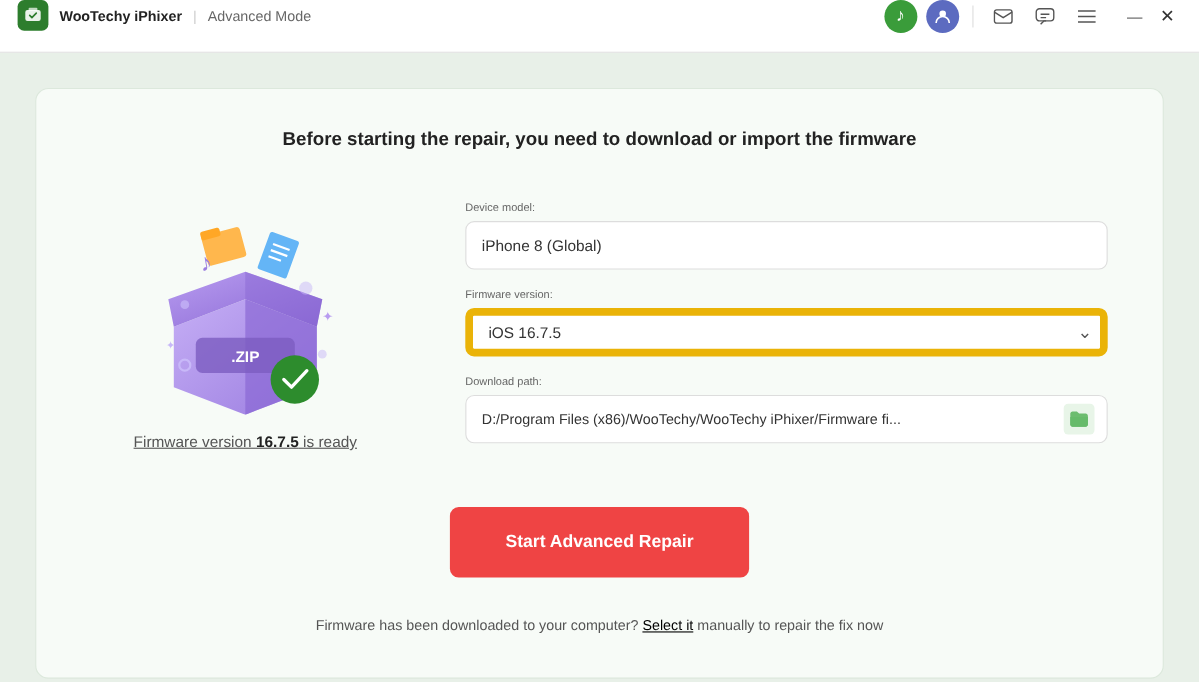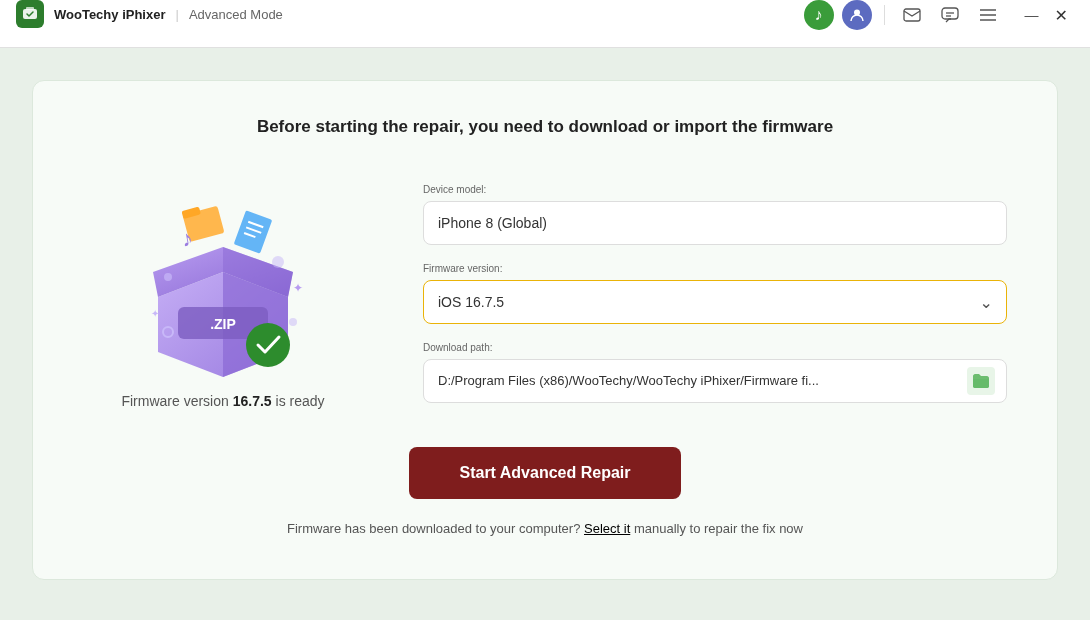--- a/index.html
+++ b/index.html
@@ -144,20 +144,21 @@
       display: flex;
       flex-direction: column;
       align-items: center;
       gap: 16px;
       min-width: 280px;
     }
 
     .firmware-status {
       font-size: 14px;
       color: #555;
+      text-decoration: underline;
     }
     .firmware-status strong {
       font-weight: 700;
       color: #222;
     }
 
     
     .box-illustration {
       width: 200px;
       height: 200px;
@@ -194,21 +195,21 @@
       outline: none;
     }
 
     .form-select-wrapper {
       position: relative;
     }
 
     .form-select {
       width: 100%;
       height: 44px;
-      border: 1px solid #eab308;
+      border: 7px solid #eab308;
       border-radius: 8px;
       padding: 0 14px;
       font-size: 14px;
       color: #333;
       background: #fff;
       appearance: none;
       cursor: pointer;
       outline: none;
     }
 
@@ -251,30 +252,30 @@
       border-radius: 4px;
       display: flex;
       align-items: center;
       justify-content: center;
       font-size: 16px;
       cursor: pointer;
     }
 
     
     .start-btn {
-      background: #7f1d1d;
+      background: #ef4444;
       color: white;
       border: none;
       border-radius: 8px;
       padding: 0 50px;
-      height: 52px;
+      height: 64px;
       font-size: 16px;
       font-weight: 600;
       cursor: pointer;
-      margin: 2px auto;
+      margin: 16px auto;
       display: block;
       min-width: 240px;
     }
 
     
     .footer-text {
       font-size: 13px;
       color: #555;
       margin-top: 20px;
       text-align: center;

